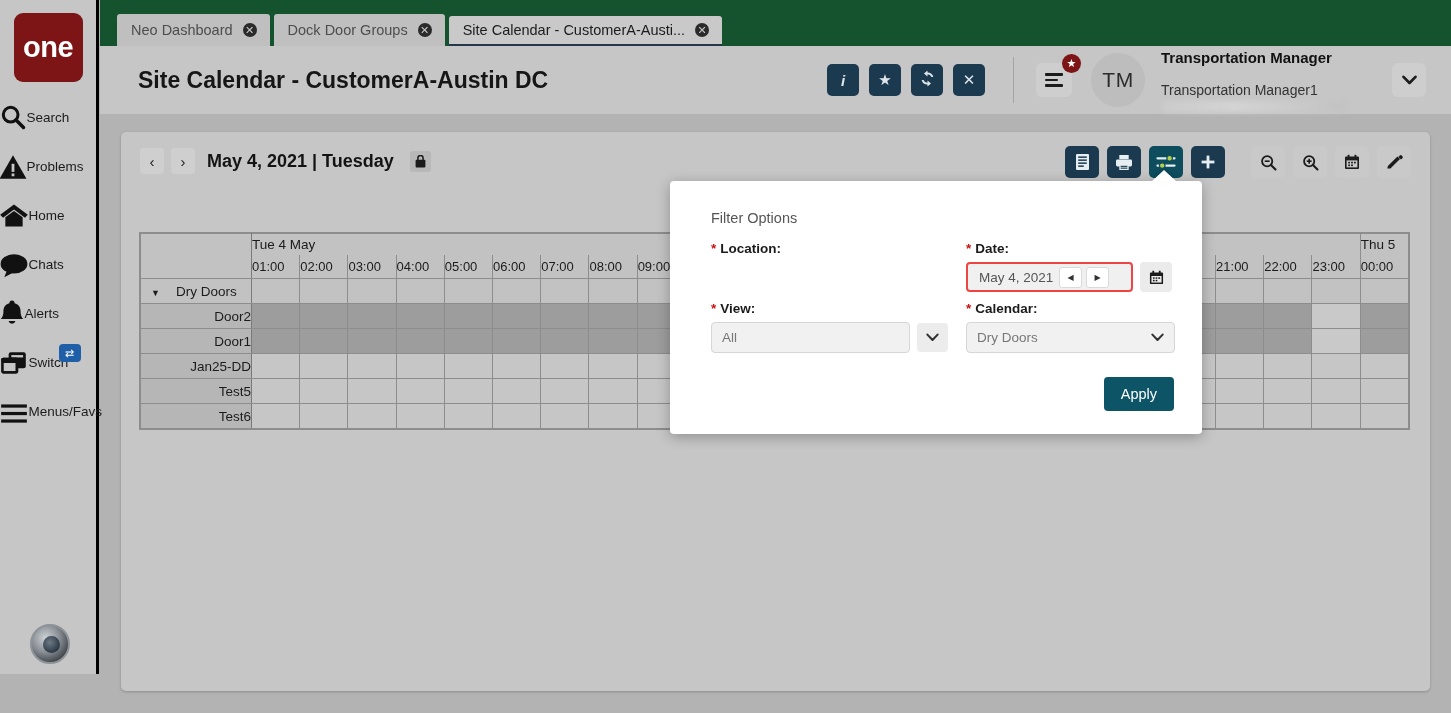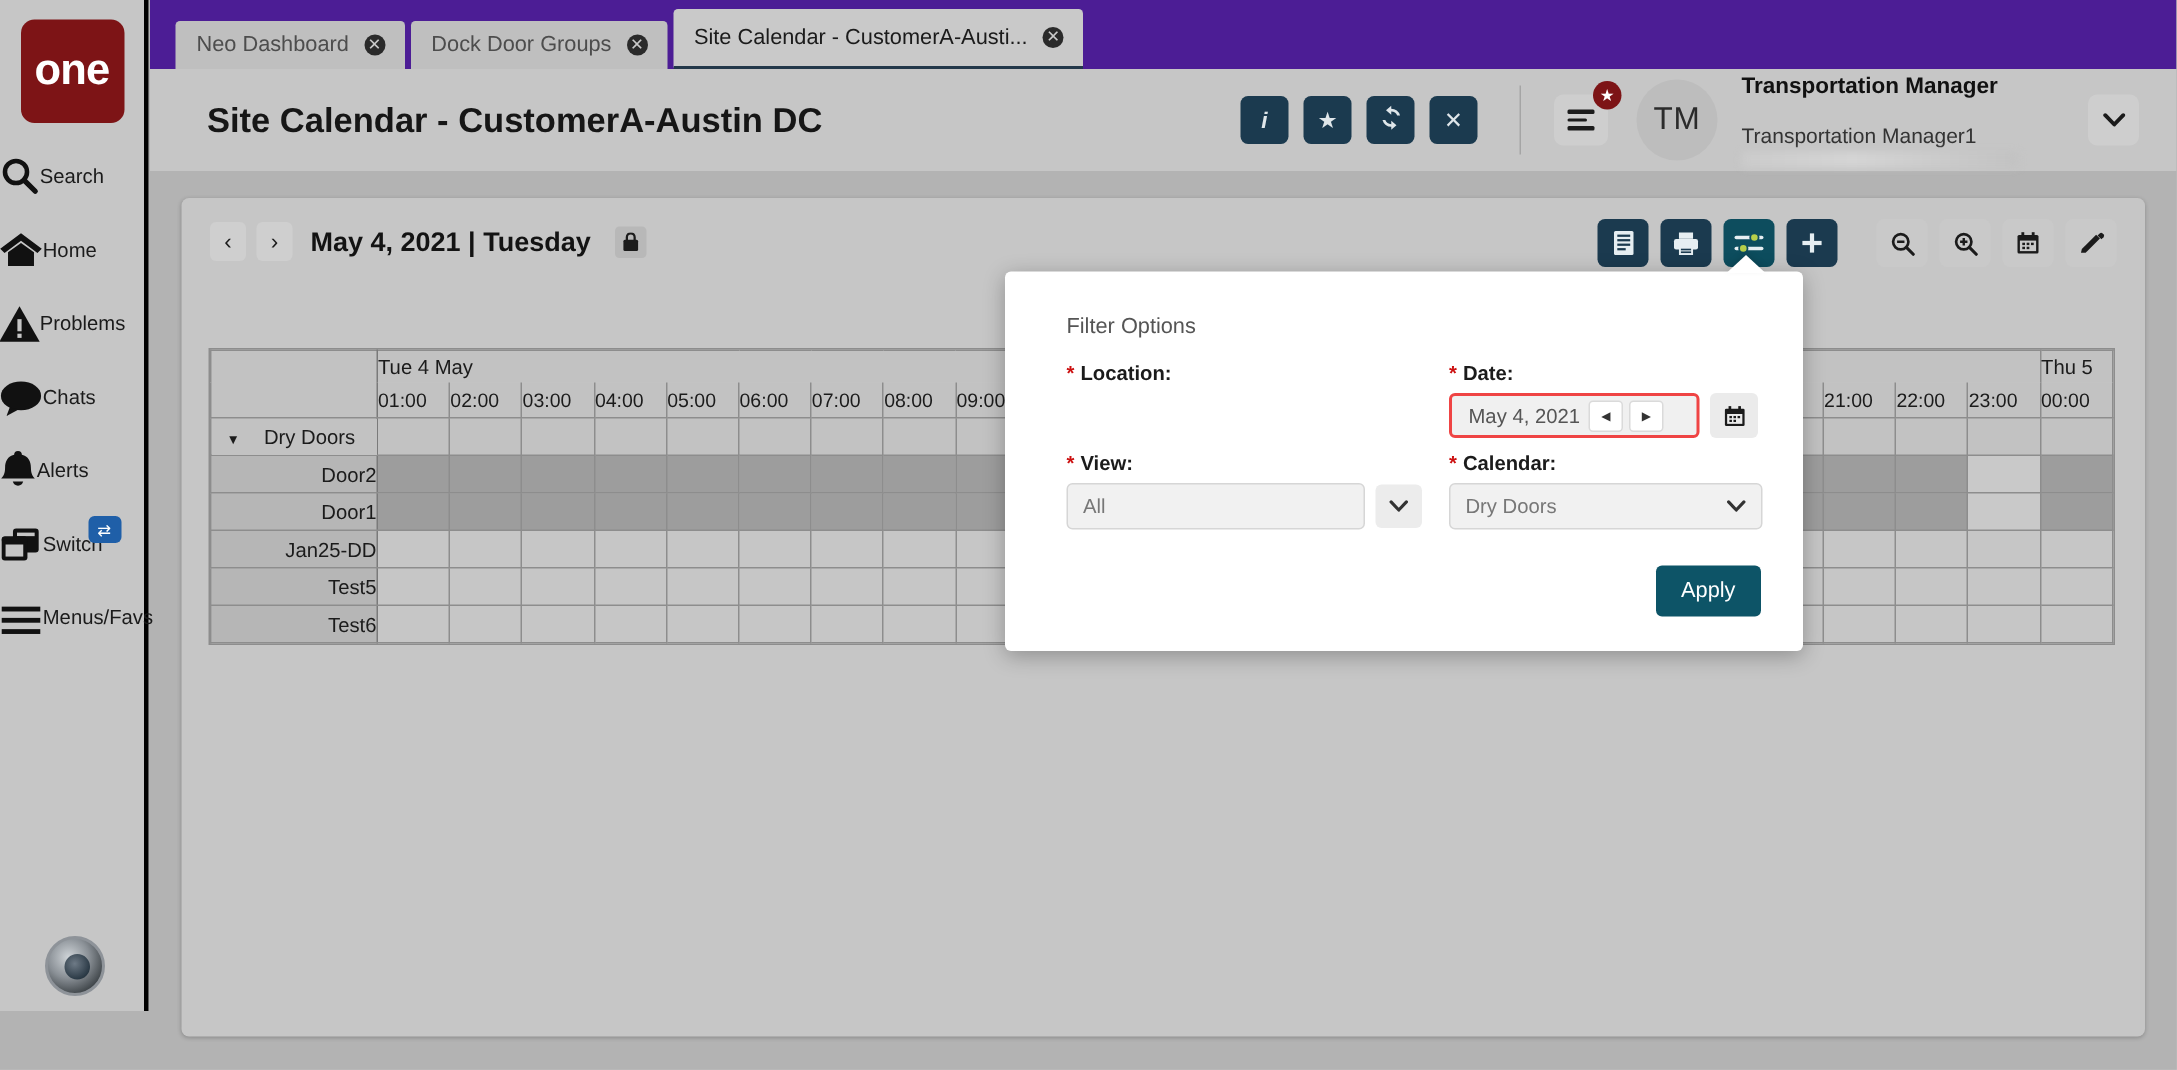--- a/index.html
+++ b/index.html
@@ -47,34 +47,34 @@
   }
   #rail-avatar::after {
     content: ""; position: absolute; left: 11px; top: 10px;
     width: 17px; height: 17px; border-radius: 50%;
     background: radial-gradient(circle at 40% 38%, #6e7a86 0%, #2b3a46 70%, #16202a 100%);
   }
 
   
   #tabstrip {
     position: absolute; left: 100px; top: 0; width: 1351px; height: 46px;
-    background: #4c1d95;
+    background: #14532d;
     display: flex; align-items: flex-end; padding-left: 17px; gap: 4px;
   }
   .tab {
     height: 32px; display: flex; align-items: center;
     padding: 0 13px 0 14px; gap: 10px;
     background: #bfbfbf; color: #4d4d4d; font-size: 14.5px;
     border-top-left-radius: 3px; border-top-right-radius: 3px;
     cursor: pointer; white-space: nowrap;
   }
   .tab.active {
     background: #c9c9c9; color: #1b1b1b;
     border-bottom: 2px solid #23384a;
-    height: 40px;
+    height: 30px;
     align-items: center;
   }
   .tab-close {
     width: 14px; height: 14px; border-radius: 50%;
     background: #2a2a2a; color: #c9c9c9;
     font-size: 11px; line-height: 14px; text-align: center;
     flex: none; cursor: pointer;
   }
 
   
@@ -286,37 +286,37 @@
         <svg width="28" height="28" viewBox="0 0 24 24">
             <circle cx="10" cy="10" r="6.3" fill="none" stroke="#111" stroke-width="2.6"></circle>
             <line x1="14.6" y1="14.6" x2="21" y2="21" stroke="#111" stroke-width="3" stroke-linecap="round"></line>
           </svg>
       </div>
       <div class="rail-label">Search</div>
     </div>
 
     <div class="rail-item">
       <div class="rail-icon">
-        <svg width="30" height="26" viewBox="0 0 26 22">
-            <path d="M13 1 L25 10 L22.5 12.5 L13 5.4 L3.5 12.5 L1 10 Z" fill="#111"></path>
-            <path d="M5.5 12 L13 6.6 L20.5 12 L20.5 20 L5.5 20 Z" fill="#111"></path>
-          </svg>
-      </div>
-      <div class="rail-label">Home</div>
-    </div>
-
-    <div class="rail-item">
-      <div class="rail-icon">
         <svg width="28" height="26" viewBox="0 0 26 24">
             <path d="M13 1 L25.5 23 L0.5 23 Z" fill="#111"></path>
             <rect x="11.7" y="9" width="2.6" height="7.5" fill="#c6c6c6"></rect>
             <rect x="11.7" y="18" width="2.6" height="2.6" fill="#c6c6c6"></rect>
           </svg>
       </div>
       <div class="rail-label">Problems</div>
+    </div>
+
+    <div class="rail-item">
+      <div class="rail-icon">
+        <svg width="30" height="26" viewBox="0 0 26 22">
+            <path d="M13 1 L25 10 L22.5 12.5 L13 5.4 L3.5 12.5 L1 10 Z" fill="#111"></path>
+            <path d="M5.5 12 L13 6.6 L20.5 12 L20.5 20 L5.5 20 Z" fill="#111"></path>
+          </svg>
+      </div>
+      <div class="rail-label">Home</div>
     </div>
 
     <div class="rail-item">
       <div class="rail-icon">
         <svg width="30" height="26" viewBox="0 0 28 24">
             <ellipse cx="14" cy="11" rx="12.5" ry="9" fill="#111"></ellipse>
             <path d="M7 18 L5 23.5 L12.5 19.5 Z" fill="#111"></path>
           </svg>
       </div>
       <div class="rail-label">Chats</div>

